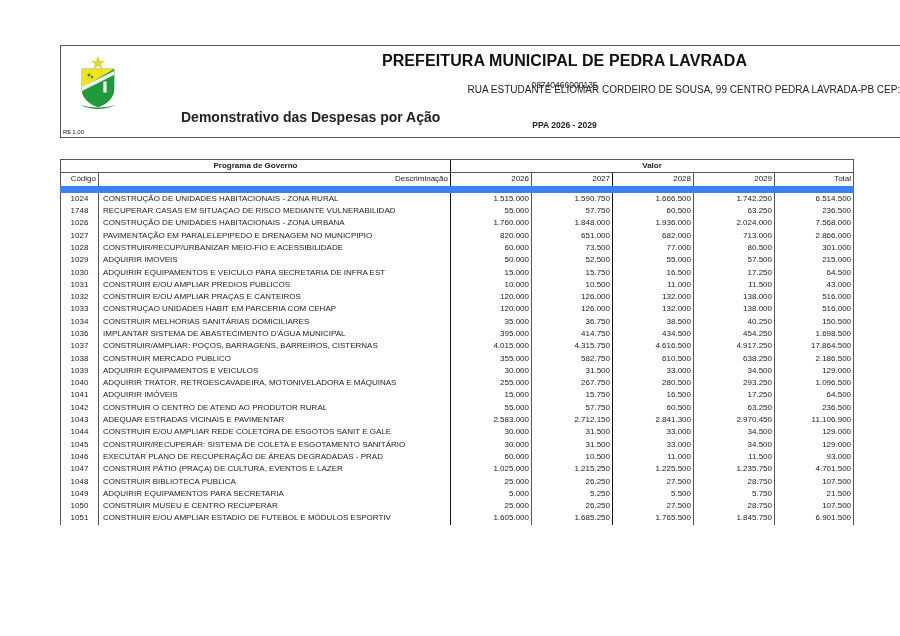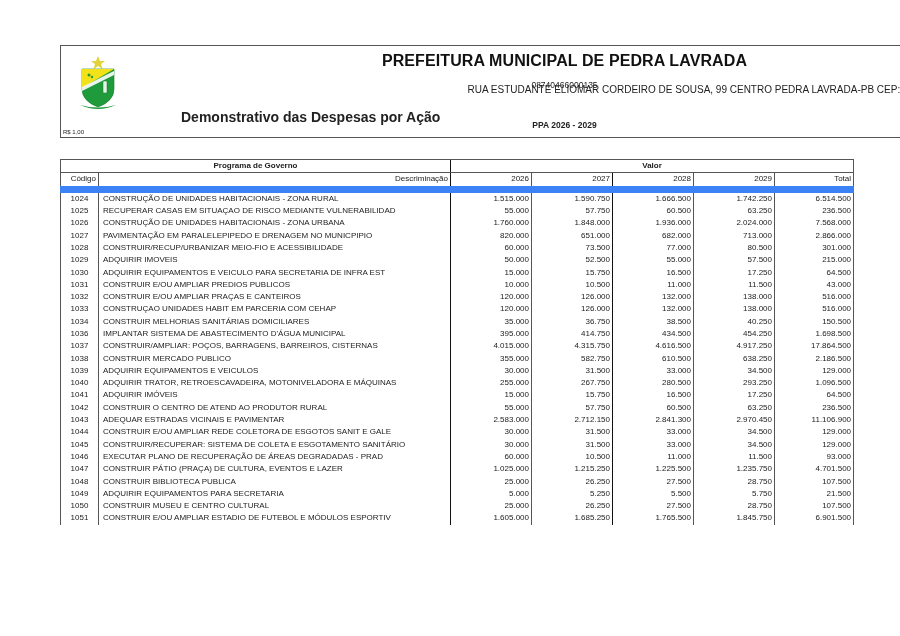--- a/index.html
+++ b/index.html
@@ -84,21 +84,21 @@
       <tr>
         <td class="code bl">1024</td>
         <td class="desc bl">CONSTRUÇÃO DE UNIDADES HABITACIONAIS - ZONA RURAL</td>
         <td class="num blk">1.515.000</td>
         <td class="num bl">1.590.750</td>
         <td class="num blk">1.666.500</td>
         <td class="num bl">1.742.250</td>
         <td class="num bl br">6.514.500</td>
       </tr>
       <tr>
-        <td class="code bl">1025</td>
+        <td class="code bl">1748</td>
         <td class="desc bl">RECUPERAR CASAS EM SITUAÇAO DE RISCO MEDIANTE VULNERABILIDAD</td>
         <td class="num blk">55.000</td>
         <td class="num bl">57.750</td>
         <td class="num blk">60.500</td>
         <td class="num bl">63.250</td>
         <td class="num bl br">236.500</td>
       </tr>
       <tr>
         <td class="code bl">1026</td>
         <td class="desc bl">CONSTRUÇÃO DE UNIDADES HABITACIONAIS - ZONA URBANA</td>
@@ -301,21 +301,21 @@
         <td class="code bl">1049</td>
         <td class="desc bl">ADQUIRIR EQUIPAMENTOS PARA SECRETARIA</td>
         <td class="num blk">5.000</td>
         <td class="num bl">5.250</td>
         <td class="num blk">5.500</td>
         <td class="num bl">5.750</td>
         <td class="num bl br">21.500</td>
       </tr>
       <tr>
         <td class="code bl">1050</td>
-        <td class="desc bl">CONSTRUIR MUSEU E CENTRO CULTURAL</td>
+        <td class="desc bl">CONSTRUIR MUSEU E CENTRO RECUPERAR</td>
         <td class="num blk">25.000</td>
         <td class="num bl">26.250</td>
         <td class="num blk">27.500</td>
         <td class="num bl">28.750</td>
         <td class="num bl br">107.500</td>
       </tr>
       <tr>
         <td class="code bl">1051</td>
         <td class="desc bl">CONSTRUIR E/OU AMPLIAR ESTADIO DE FUTEBOL E MÓDULOS ESPORTIV</td>
         <td class="num blk">1.605.000</td>

